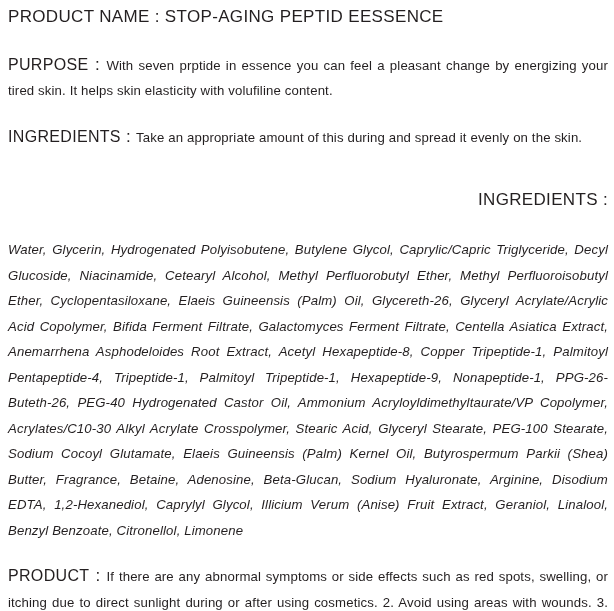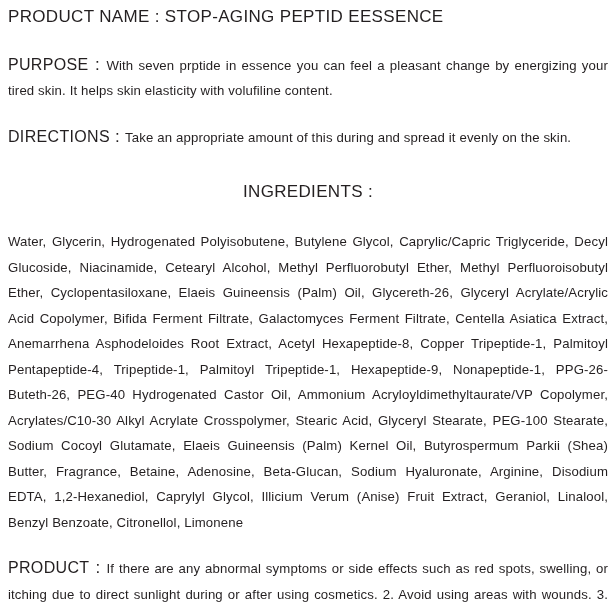--- a/index.html
+++ b/index.html
@@ -57,43 +57,43 @@
   }
 
   .row-product-name {
     margin-top: 0;
     margin-bottom: 0;
     text-align: left;
   }
 
   .row-purpose   { margin-top: 21px; }
   .row-directions{ margin-top: 20px; }
-  .row-ingredients-label { margin-top: 28px; text-align: center; }
-  .row-ingredients-list  { margin-top: 24px; }
+  .row-ingredients-label { margin-top: 36px; text-align: right; }
+  .row-ingredients-list  { margin-top: 24px; font-style: italic; }
   .row-warnings  { margin-top: 20px; }
 
   
   .justify-all { text-align-last: left; }
 </style>
 </head>
 <body>
 
 <div class="page">
   <div class="doc-body">
 
     <p class="block row-product-name">
       <span class="label-full">PRODUCT NAME : STOP-AGING PEPTID EESSENCE</span>
     </p>
 
     <p class="block row-purpose justify-all">
       <span class="label-small">PURPOSE</span><span class="label-full"> : </span><span>With seven prptide in essence you can feel a pleasant change by energizing your tired skin. It helps skin elasticity with volufiline content.</span>
     </p>
 
     <p class="block row-directions justify-all">
-      <span class="label-small">DIRECTIONS</span><span class="label-full"> : </span><span>Take an appropriate amount of this during and spread it evenly on the skin.</span>
+      <span class="label-small">INGREDIENTS</span><span class="label-full"> : </span><span>Take an appropriate amount of this during and spread it evenly on the skin.</span>
     </p>
 
     <p class="block row-ingredients-label">
       <span class="label-full">INGREDIENTS :</span>
     </p>
 
     <p class="block row-ingredients-list justify-all">
       <span>Water, Glycerin, Hydrogenated Polyisobutene, Butylene Glycol, Caprylic/Capric Triglyceride, Decyl Glucoside, Niacinamide, Cetearyl Alcohol, Methyl Perfluorobutyl Ether, Methyl Perfluoroisobutyl Ether, Cyclopentasiloxane, Elaeis Guineensis (Palm) Oil, Glycereth-26, Glyceryl Acrylate/Acrylic Acid Copolymer, Bifida Ferment Filtrate, Galactomyces Ferment Filtrate, Centella Asiatica Extract, Anemarrhena Asphodeloides Root Extract, Acetyl Hexapeptide-8, Copper Tripeptide-1, Palmitoyl Pentapeptide-4, Tripeptide-1, Palmitoyl Tripeptide-1, Hexapeptide-9, Nonapeptide-1, PPG-26-Buteth-26, PEG-40 Hydrogenated Castor Oil, Ammonium Acryloyldimethyltaurate/VP Copolymer, Acrylates/C10-30 Alkyl Acrylate Crosspolymer, Stearic Acid, Glyceryl Stearate, PEG-100 Stearate, Sodium Cocoyl Glutamate, Elaeis Guineensis (Palm) Kernel Oil, Butyrospermum Parkii (Shea) Butter, Fragrance, Betaine, Adenosine, Beta-Glucan, Sodium Hyaluronate, Arginine, Disodium EDTA, 1,2-Hexanediol, Caprylyl Glycol, Illicium Verum (Anise) Fruit Extract, Geraniol, Linalool, Benzyl Benzoate, Citronellol, Limonene</span>
     </p>
 

